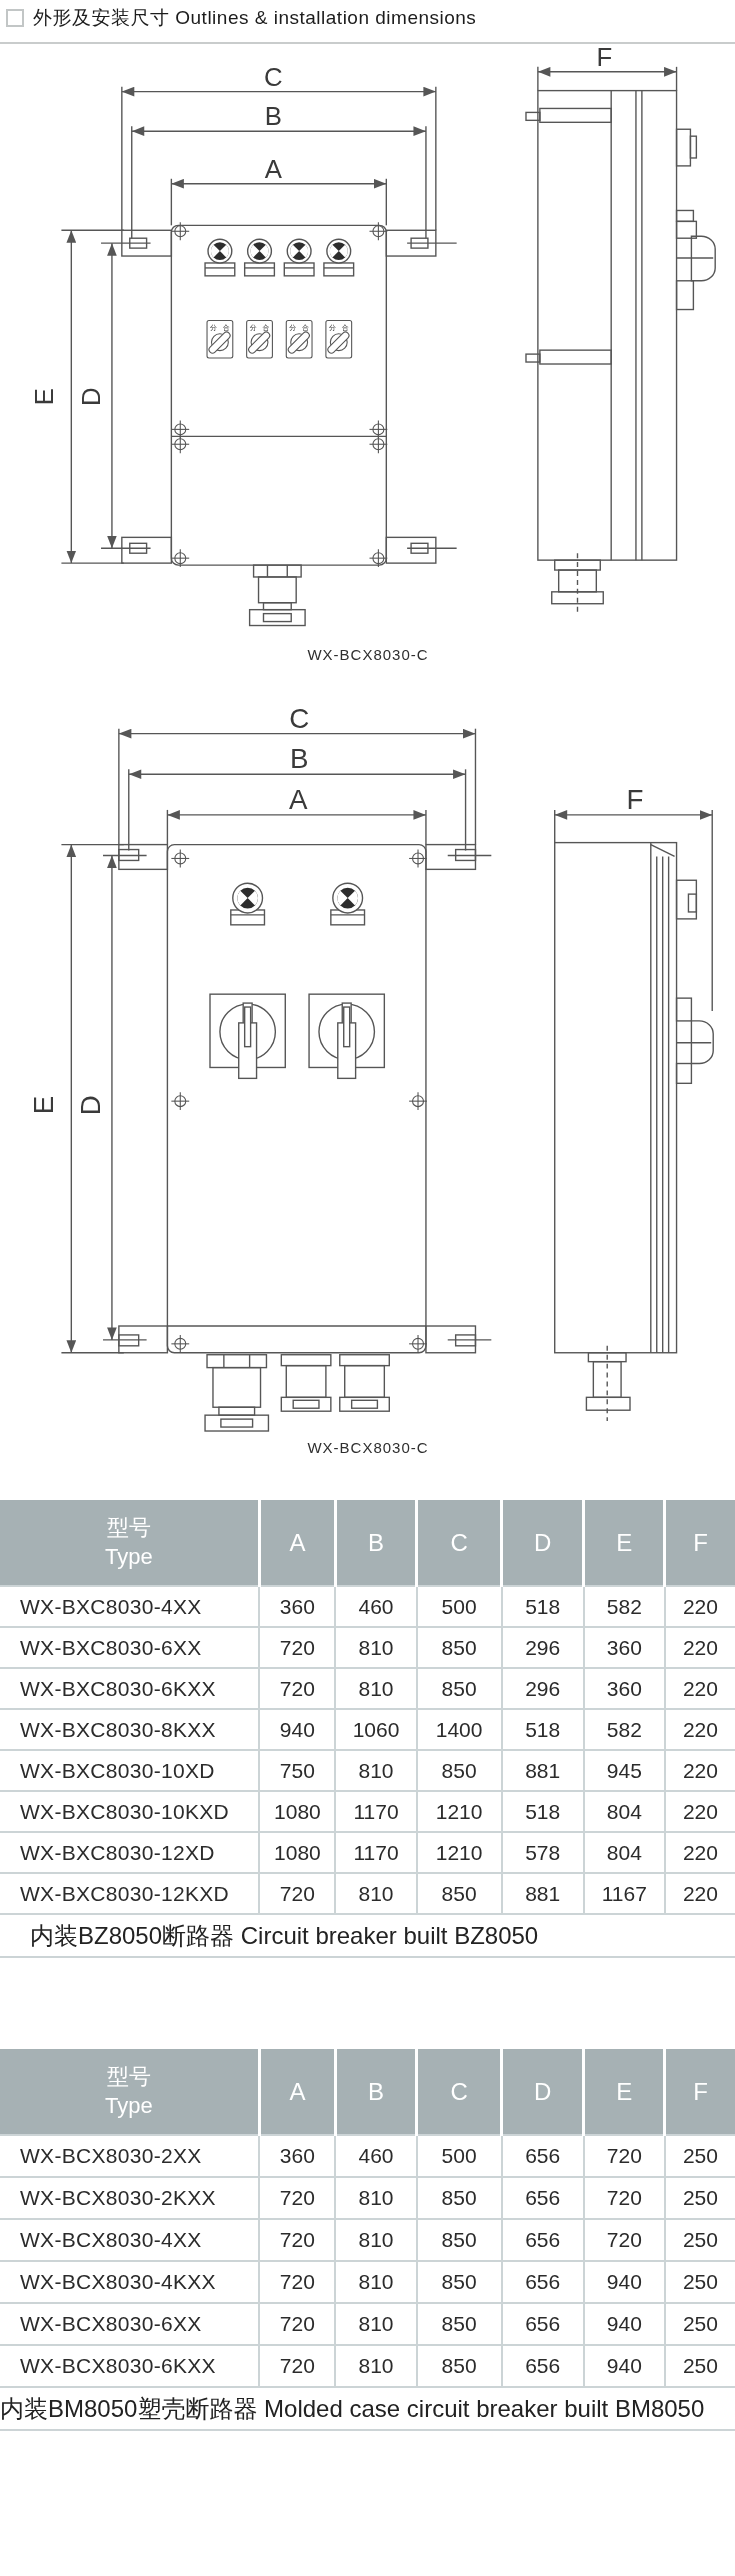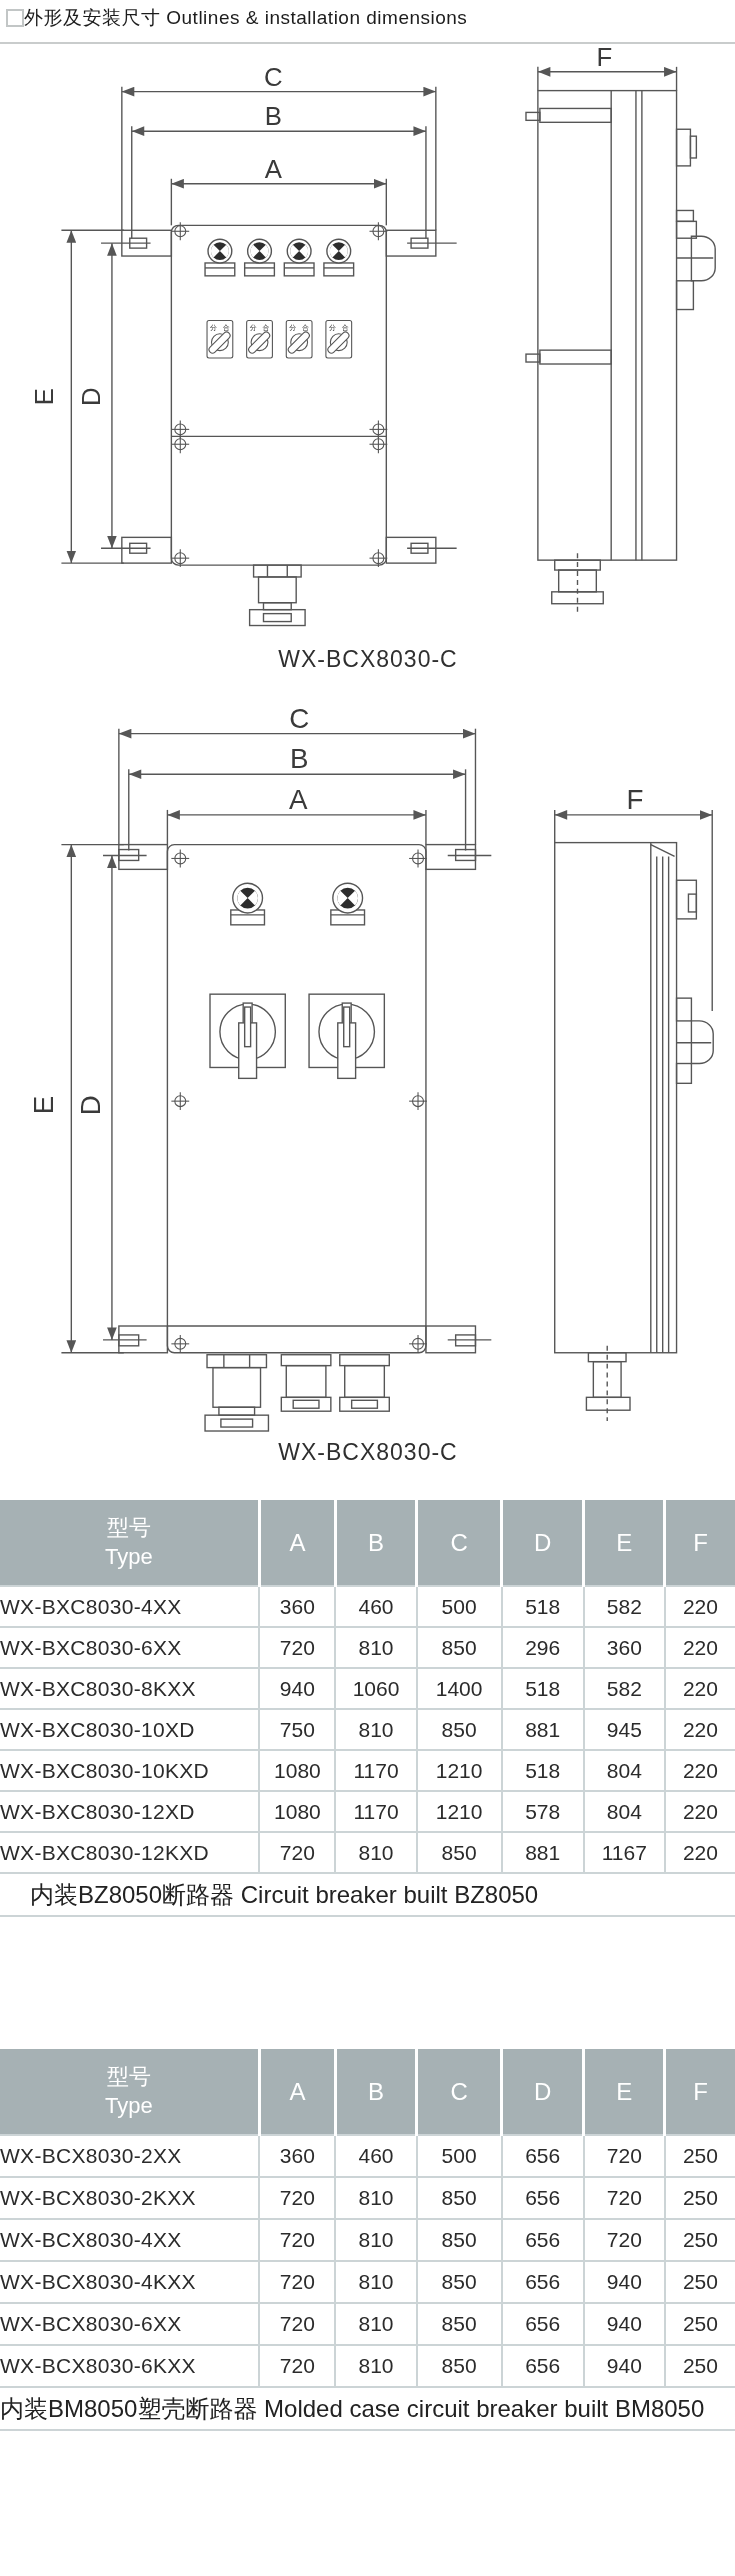--- a/index.html
+++ b/index.html
@@ -1,39 +1,39 @@
 <!DOCTYPE html>
 <html><head>
 <meta charset="utf-8">
 <style>
   html,body{margin:0;padding:0;background:#ffffff;}
   body{font-family:"Liberation Sans", sans-serif;}
   #page{position:relative;width:735px;height:2576px;background:#fff;overflow:hidden;}
 
   
-  #title-row{position:absolute;top:5px;left:6px;display:flex;align-items:center;}
+  #title-row{position:absolute;top:5px;left:6px;display:flex;align-items:center;gap:9px;}
   #title-box{width:14px;height:14px;border:2px solid #c2c6c6;background:#fff;}
   #title-text{font-size:19px;color:#1c1c1c;letter-spacing:0.5px;}
   #title-rule{position:absolute;top:42px;left:0;width:735px;height:2px;background:#c9cccc;}
 
   
   .drawing{position:absolute;left:0;}
   svg text{fill:#3a3a3a;}
   .dimtxt{font-size:26px;}
   .dimtxt2{font-size:28px;}
-  .caption{position:absolute;text-align:center;font-size:23px;color:#2f2f2f;letter-spacing:1px;}
+  .caption{position:absolute;text-align:center;font-size:15px;color:#2f2f2f;letter-spacing:1px;}
 
   
   table.spec{position:absolute;left:0;width:735px;border-collapse:collapse;table-layout:fixed;}
   table.spec th, table.spec td{padding:0;margin:0;}
   thead th{background:#a6b1b4;color:#ffffff;font-weight:normal;vertical-align:middle;}
   thead th.typehead{height:85px;font-size:22px;line-height:1.3;}
   thead th.colhead{font-size:24px;border-left:3px solid #ffffff;}
   tbody td{height:39px;font-size:21px;color:#2b2b2b;border-top:2px solid #ccd4d6;background:#fff;}
-  tbody td.model{text-align:left;padding-left:0;letter-spacing:0.3px;}
+  tbody td.model{text-align:left;padding-left:20px;letter-spacing:0.3px;}
   tbody td.val{text-align:center;border-left:2px solid #ccd4d6;}
   tfoot td{height:41px;font-size:24px;color:#222;border-top:2px solid #ccd4d6;border-bottom:2px solid #ccd4d6;background:#fff;}
   #table1 tfoot td{text-align:left;padding-left:30px;}
   #table2 tfoot td{text-align:left;}
   #table2 tbody td{height:40px;}
 </style>
 </head>
 <body>
 
 <div id="page">
@@ -342,20 +342,29 @@
         <tr>
           <td class="model">WX-BXC8030-6XX</td>
           <td class="val">720</td>
           <td class="val">810</td>
           <td class="val">850</td>
           <td class="val">296</td>
           <td class="val">360</td>
           <td class="val">220</td>
         </tr>
         <tr>
+          <td class="model">WX-BXC8030-6KXX</td>
+          <td class="val">720</td>
+          <td class="val">810</td>
+          <td class="val">850</td>
+          <td class="val">296</td>
+          <td class="val">360</td>
+          <td class="val">220</td>
+        </tr>
+        <tr>
           <td class="model">WX-BXC8030-8KXX</td>
           <td class="val">940</td>
           <td class="val">1060</td>
           <td class="val">1400</td>
           <td class="val">518</td>
           <td class="val">582</td>
           <td class="val">220</td>
         </tr>
         <tr>
           <td class="model">WX-BXC8030-10XD</td>

